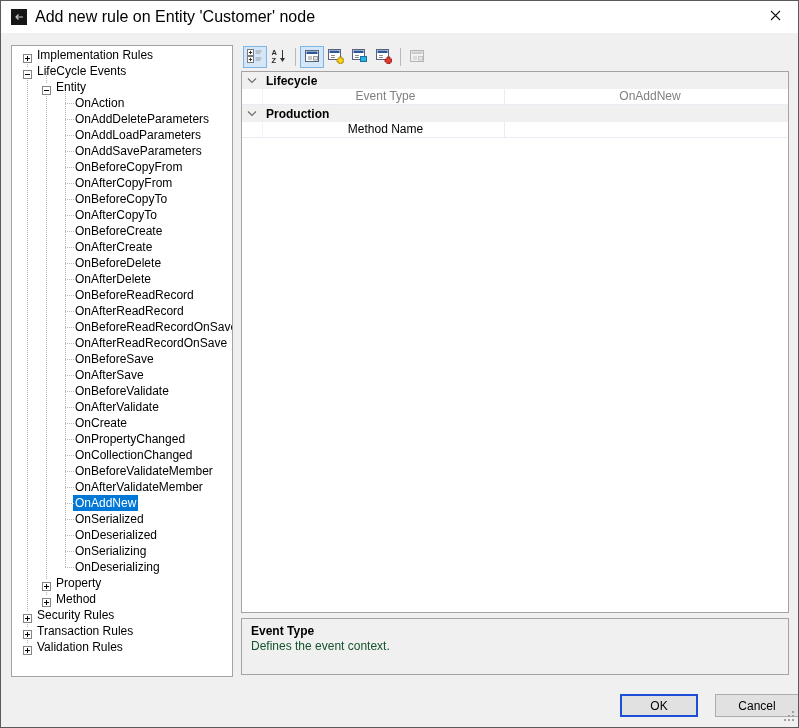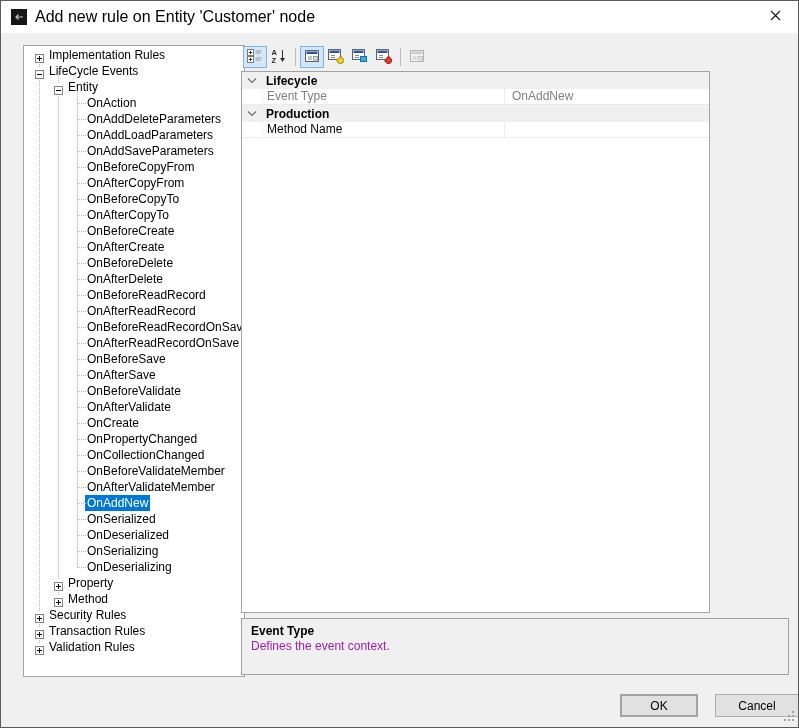--- a/index.html
+++ b/index.html
@@ -7,21 +7,21 @@
   body { font-family:"Liberation Sans", sans-serif; font-size:12px; color:#000; background:#f0f0f0; }
   .dialog { position:relative; width:799px; height:728px; background:#f0f0f0; border:1px solid #5a5a5a; overflow:hidden; }
 
   
   .titlebar { position:absolute; left:0; top:0; width:100%; height:32px; background:#ffffff; display:flex; align-items:center; }
   .titlebar-icon { width:16px; height:16px; margin-left:10px; background:#161616; display:flex; align-items:center; justify-content:center; }
   .titlebar-text { margin-left:8px; font-size:16px; color:#000; }
   .close-btn { position:absolute; right:0; top:0; width:45px; height:32px; display:flex; align-items:center; justify-content:center; cursor:default; }
 
   
-  .tree-panel { position:absolute; left:22px; top:44px; width:222px; height:632px; background:#fff; border:1px solid #a3a3a3; overflow:hidden; }
+  .tree-panel { position:absolute; left:10px; top:44px; width:222px; height:632px; background:#fff; border:1px solid #a3a3a3; overflow:hidden; }
   .tree-rows { position:relative; padding-top:1px; }
   .tree-spine { position:absolute; width:0; border-left:1px dotted #b5b5b5; }
   .spine0 { left:15px; top:9px;  height:592px; }
   .spine1 { left:34px; top:25px; height:528px; }
   .spine2 { left:53px; top:41px; height:480px; }
   .tree-row { position:relative; height:16px; line-height:16px; white-space:nowrap; }
   .tree-row.lv2::before { content:""; position:absolute; left:53px; top:8px; width:9px; border-top:1px dotted #b5b5b5; }
   .expand-box { position:absolute; top:4px; width:9px; height:9px; background:#fff; }
   .lv0 .expand-box { left:11px; } .lv1 .expand-box { left:30px; }
   .tree-label { display:inline-block; padding:0 2px; }
@@ -29,39 +29,39 @@
   .tree-label.selected { background:#0078d7; color:#fff; }
 
   
   .toolbar { position:absolute; left:242px; top:44px; height:24px; display:flex; align-items:center; }
   .tb-btn { width:24px; height:22px; border:1px solid transparent; background:transparent; display:flex; align-items:center; justify-content:center; padding:0; }
   .tb-btn.pressed { background:#d3e7f8; border-color:#7eb4e2; }
   .tb-btn.disabled { opacity:.9; }
   .tb-sep { width:1px; height:18px; background:#b9b9b9; margin:0 4px; }
 
   
-  .grid-panel { position:absolute; left:240px; top:70px; width:469px; height:542px; background:#fff; border:1px solid #a3a3a3; overflow:hidden; }
+  .grid-panel { position:absolute; left:240px; top:70px; width:548px; height:542px; background:#fff; border:1px solid #a3a3a3; overflow:hidden;text-align:center; }
   .pg-row { display:flex; align-items:center; }
   .pg-cat { height:17px; background:#f0f0f0; font-weight:bold; }
   .pg-chev { width:20px; display:flex; justify-content:center; align-items:center; }
   .pg-cat-label { padding-left:4px; }
   .pg-prop { height:16px; border-bottom:1px solid #e9ecf3; }
   .pg-gutter { width:20px; height:100%; }
   .pg-name { width:242px; height:100%; line-height:15px; padding-left:4px; border-left:1px solid #f3f3f3; }
   .pg-value { flex:1; height:100%; line-height:15px; padding-left:7px; border-left:1px solid #e9ecf3; }
   .pg-prop.readonly .pg-name, .pg-prop.readonly .pg-value { color:#808080; }
 
   
   .help-panel { position:absolute; left:240px; top:617px; width:548px; height:57px; background:#f0f0f0; border:1px solid #a3a3a3; padding:5px 9px; }
   .help-title { font-weight:bold; }
-  .help-desc { margin-top:1px; color:#a21caf; }
+  .help-desc { margin-top:1px; color:#14532d; }
 
   
   .btn { position:absolute; height:23px; background:#e1e1e1; font-family:"Liberation Sans",sans-serif; font-size:12px; color:#000; display:flex; align-items:center; justify-content:center; }
-  .btn-ok { left:619px; top:693px; width:78px; border:2px solid #a3a3a3; }
+  .btn-ok { left:619px; top:693px; width:78px; border:2px solid #1d4ed8; }
   .btn-cancel { left:714px; top:693px; width:84px; border:1px solid #adadad; }
   .resize-grip { position:absolute; right:3px; bottom:2px; }
 </style>
 </head>
 <body>
 
 <div class="dialog">
 
   <div class="titlebar">
     <div class="titlebar-icon">

